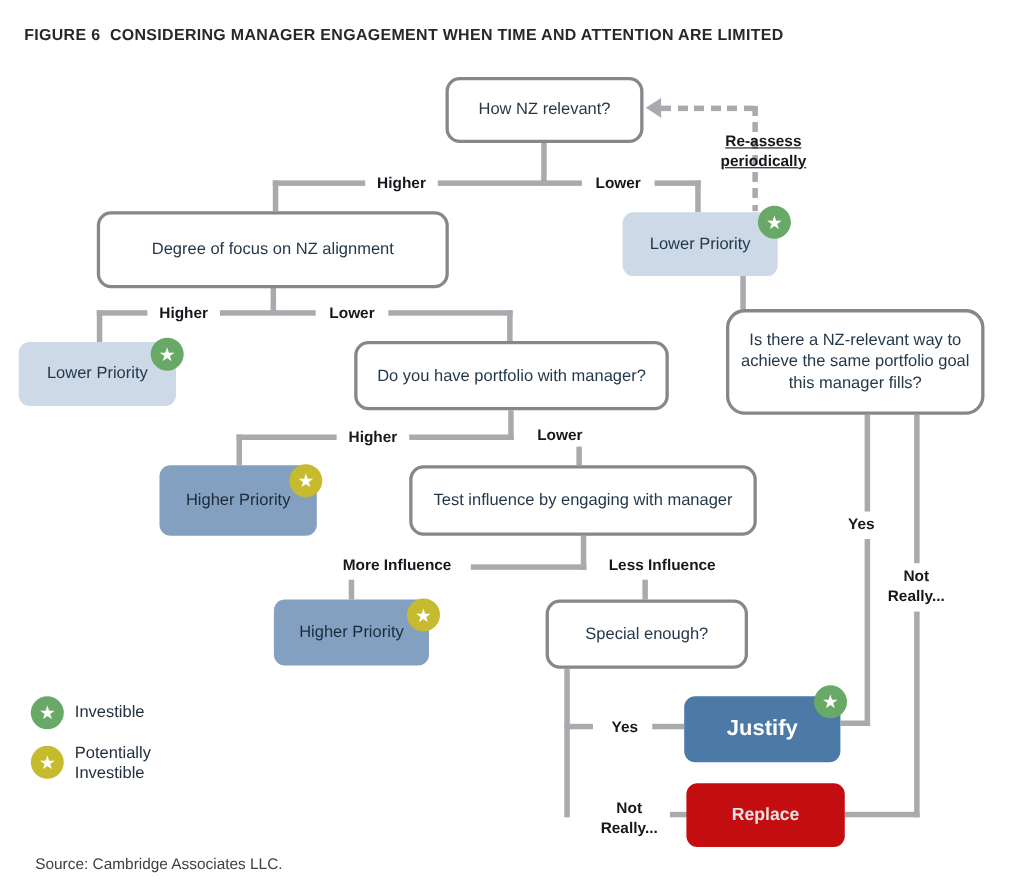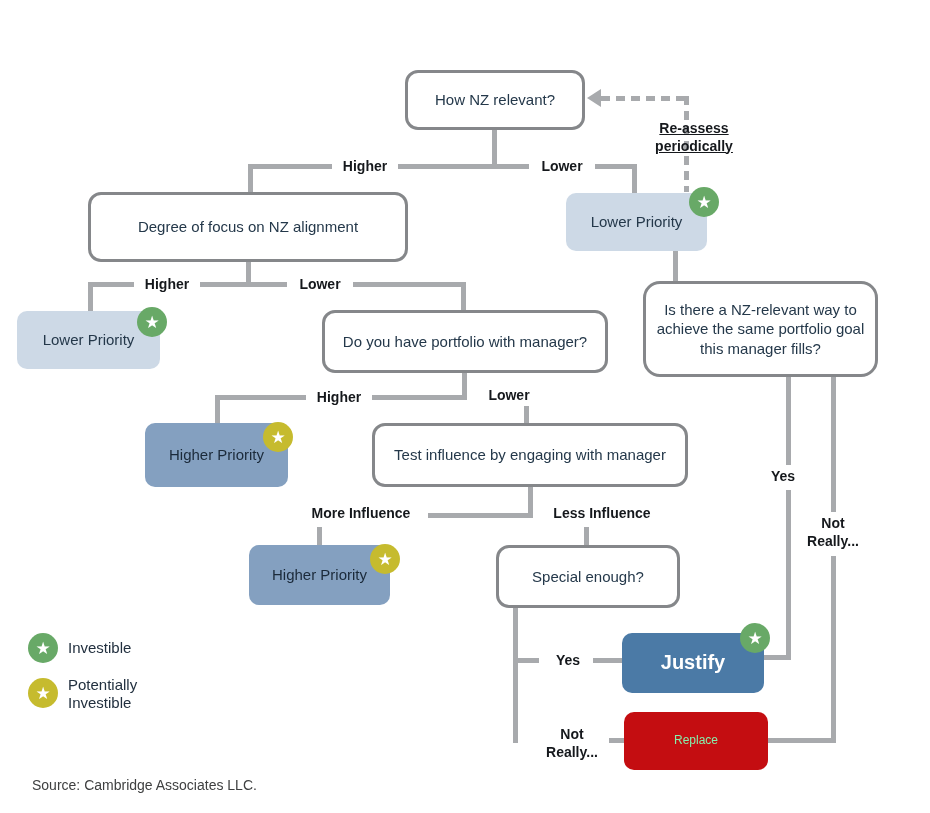--- a/index.html
+++ b/index.html
@@ -25,21 +25,21 @@
   .node{
     position:absolute;display:flex;align-items:center;justify-content:center;
     text-align:center;font-size:15px;color:var(--text-dark,#24384a);
     line-height:1.27;border-radius:10px;z-index:2;padding:4px 8px;box-sizing:border-box;
   }
   .node.outline{background:#fff;border:3.5px solid var(--border-gray,#85878a);border-radius:13px;}
   .node.big-radius{border-radius:17px;}
   .node.lightblue{background:var(--light-blue,#cdd9e6);}
   .node.midblue{background:var(--mid-blue,#84a0c0);color:#1b2a3a;}
   .node.darkblue{background:var(--dark-blue,#4b7aa6);color:#fff;font-weight:bold;font-size:20px;}
-  .node.red{background:var(--red,#c40d11);color:#86efac;font-weight:normal;font-size:12px;}
+  .node.red{background:var(--red,#c40d11);color:#e5e5e5;font-weight:bold;font-size:16px;}
   
   .edge-label{
     position:absolute;font-weight:bold;font-size:14px;color:#15181c;text-align:center;
     white-space:pre-line;line-height:1.25;z-index:2;
   }
   
   .star{
     position:absolute;width:30px;height:30px;border-radius:50%;color:#fff;
     display:flex;align-items:center;justify-content:center;font-size:17px;line-height:1;z-index:3;
   }
@@ -48,20 +48,21 @@
   .legend-label{
     position:absolute;font-size:15px;color:#22303f;white-space:pre-line;line-height:1.18;z-index:2;
   }
   .source{position:absolute;left:32px;top:777px;font-size:14px;color:#3f4041;z-index:2;}
 </style>
 </head>
 <body>
 
 <div class="canvas">
 
+  <div class="fig-title">FIGURE 6  CONSIDERING MANAGER ENGAGEMENT WHEN TIME AND ATTENTION ARE LIMITED</div>
 
   <div class="vline" style="left:492px;top:130px;height:39px;"></div>
   <div class="hline" style="left:248px;top:164px;width:84px;"></div>
   <div class="hline" style="left:398px;top:164px;width:131px;"></div>
   <div class="hline" style="left:595px;top:164px;width:42px;"></div>
   <div class="vline" style="left:248px;top:164px;height:28px;"></div>
   <div class="vline" style="left:632px;top:164px;height:29px;"></div>
 
   <div class="vline" style="left:246px;top:254px;height:30px;"></div>
   <div class="hline" style="left:88px;top:282px;width:46px;"></div>
@@ -113,21 +114,21 @@
 Really...</div>
   <div class="edge-label" style="left:760px;top:468px;width:46px;">Yes</div>
   <div class="edge-label" style="left:794px;top:515px;width:78px;">Not
 Really...</div>
   <div class="edge-label" style="left:640px;top:120px;width:108px;text-decoration:underline;">Re-assess
 periodically</div>
 
   <div class="node outline" style="left:405px;top:70px;width:180px;height:60px;">How NZ relevant?</div>
   <div class="node outline" style="left:88px;top:192px;width:320px;height:70px;">Degree of focus on NZ alignment</div>
   <div class="node lightblue" style="left:566px;top:193px;width:141px;height:58px;">Lower Priority</div>
-  <div class="node outline big-radius" style="left:643px;top:281px;width:235px;height:96px;padding:0 0;">Is there a NZ-relevant way to achieve the same portfolio goal this manager fills?</div>
+  <div class="node outline big-radius" style="left:660px;top:281px;width:235px;height:96px;padding:0 0;">Is there a NZ-relevant way to achieve the same portfolio goal this manager fills?</div>
   <div class="node lightblue" style="left:17px;top:311px;width:143px;height:58px;">Lower Priority</div>
   <div class="node outline" style="left:322px;top:310px;width:286px;height:63px;">Do you have portfolio with manager?</div>
   <div class="node midblue" style="left:145px;top:423px;width:143px;height:64px;">Higher Priority</div>
   <div class="node outline" style="left:372px;top:423px;width:316px;height:64px;">Test influence by engaging with manager</div>
   <div class="node midblue" style="left:249px;top:545px;width:141px;height:60px;">Higher Priority</div>
   <div class="node outline" style="left:496px;top:545px;width:184px;height:63px;">Special enough?</div>
   <div class="node darkblue" style="left:622px;top:633px;width:142px;height:60px;">Justify</div>
   <div class="node red" style="left:624px;top:712px;width:144px;height:58px;">Replace</div>
 
   <div class="star green" style="left:689px;top:187px;">★</div>

